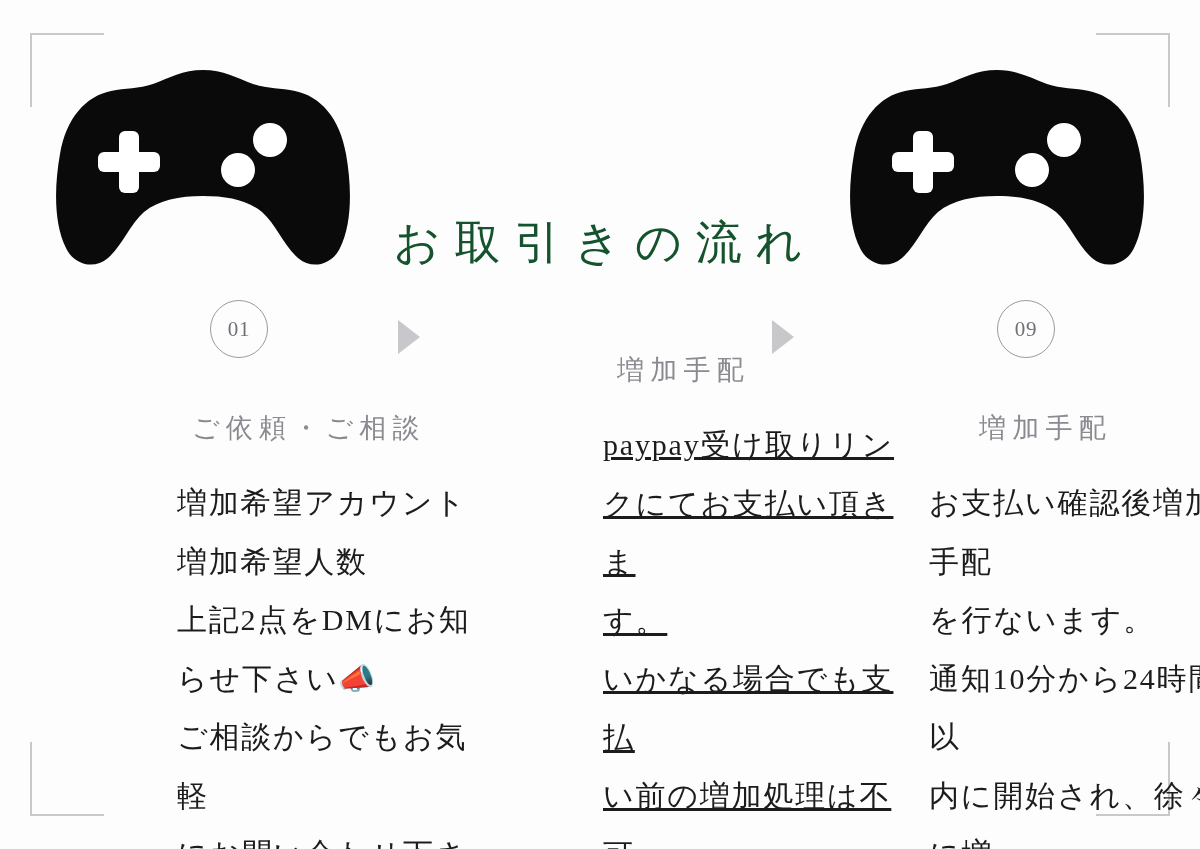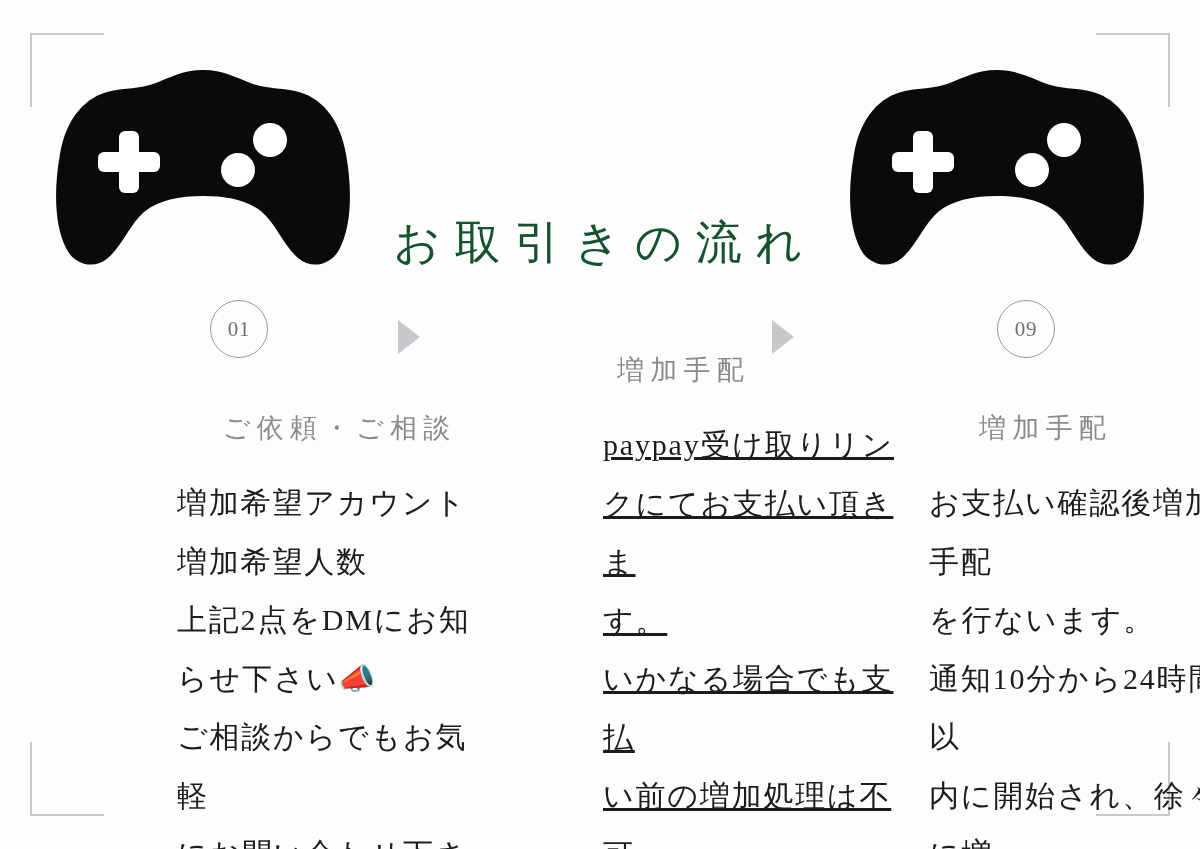--- a/index.html
+++ b/index.html
@@ -90,21 +90,21 @@
   .badge-wrap.b2 { margin-left: 98px; }
   .badge-wrap.b3 { margin-left: 88px; }
 
   .step-title {
     margin-top: 52px;
     font-size: 27px;
     letter-spacing: 0.23em;
     color: #8a8a90;
     white-space: nowrap;
   }
-  .st1 { margin-left: 110px; text-align: center; }
+  .st1 { margin-left: 110px; }
   .st2 { margin-left: 82px; }
   .st3 { margin-left: 70px; }
 
   .body-text {
     margin-top: 28px;
     font-size: 30px;
     line-height: 1.95;
     color: #1c1c1e;
     letter-spacing: 0.06em;
     white-space: pre-line;

